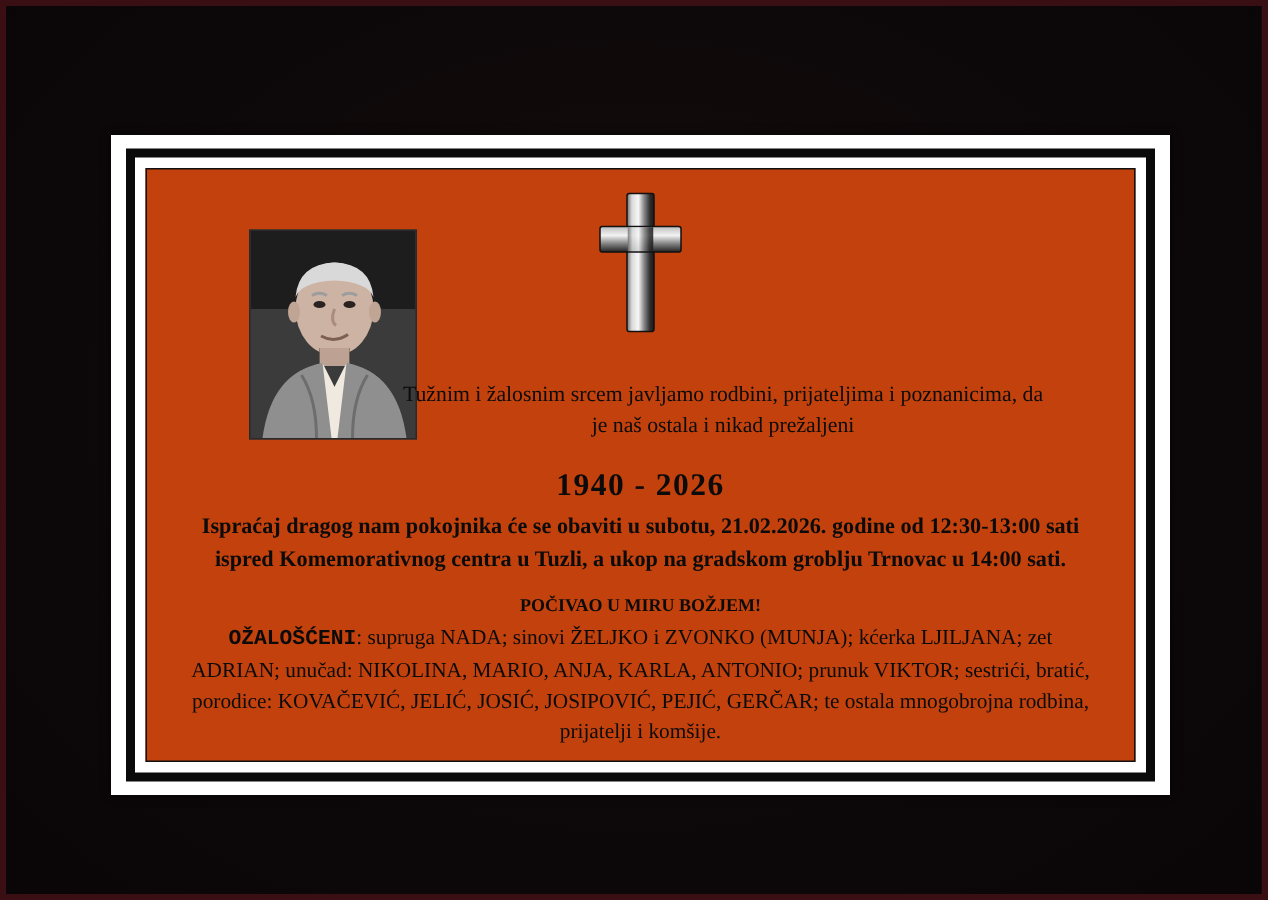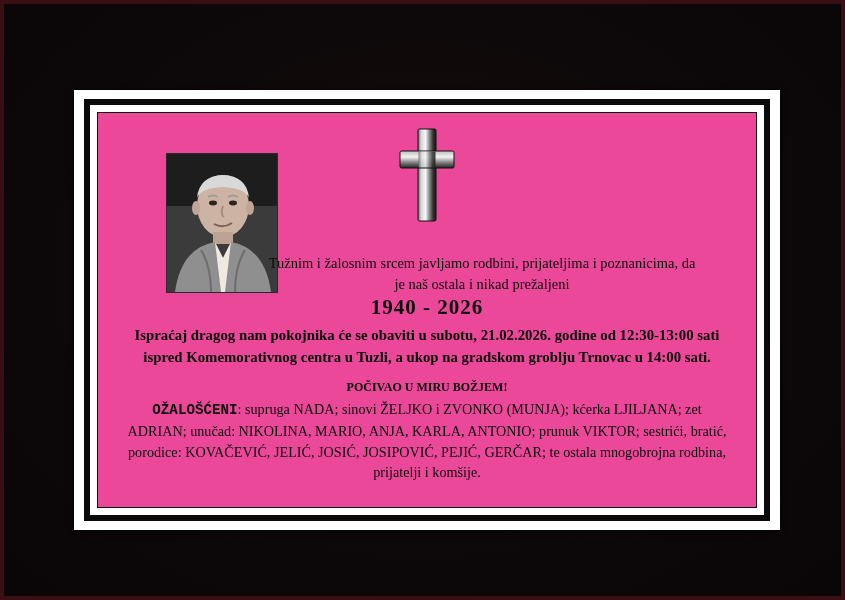--- a/index.html
+++ b/index.html
@@ -47,21 +47,21 @@
     border: 6px solid #0a0a0a;
     background: #ffffff;
   }
   #card-inner {
     position: absolute;
     left: 7px;
     top: 7px;
     right: 7px;
     bottom: 7px;
     border: 1.5px solid #111;
-    background: #ec4899;
+    background: #c2410c;
     overflow: hidden;
   }
   #content {
     position: absolute;
     inset: 0;
     padding: 10px 26px 6px 26px;
     box-sizing: border-box;
   }
   
   .cross-wrap {
@@ -105,20 +105,21 @@
     font-weight: 700;
     letter-spacing: 0.2px;
     margin-top: 14px;
     margin-bottom: 2px;
   }
   .years {
     font-size: 21px;
     font-weight: 700;
     letter-spacing: 1px;
     margin-bottom: 4px;
+    margin-top: 16px;
   }
   .line-small {
     font-size: 14.5px;
     line-height: 1.5;
   }
   .line-bold {
     font-size: 14.8px;
     font-weight: 700;
     line-height: 1.5;
     font-family: Liberation Serif, serif;

